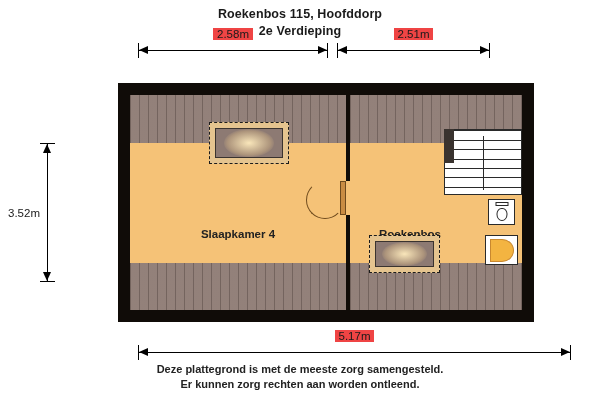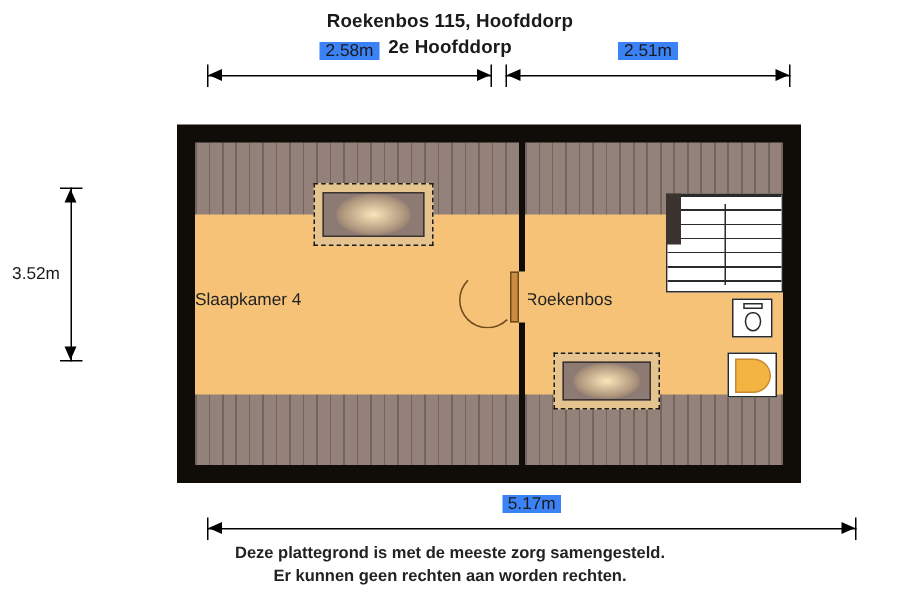--- a/index.html
+++ b/index.html
@@ -80,21 +80,21 @@
   .dim-h .label {
     position: absolute;
     top: -15px;
     left: 0;
     width: 100%;
     text-align: center;
     font-size: 11.5px;
     background: transparent;
   }
   .dim-h .label span {
-    background: #3b82f6;
+    background: #ef4444;
     padding: 0 4px;
   }
 
   .dim-v {
     position: absolute;
     width: 14px;
   }
   .dim-v .bar {
     position: absolute;
     left: 7px;
@@ -161,24 +161,25 @@
       to right,
       rgba(0,0,0,0.18) 0px,
       rgba(0,0,0,0.18) 1px,
       rgba(255,255,255,0.05) 1px,
       rgba(255,255,255,0.05) 9px);
   }
 
   .room-label {
     position: absolute;
     width: 100%;
-    text-align: left;
+    text-align: center;
     font-size: 11.5px;
-    font-weight: normal;
+    font-weight: bold;
     color: #222;
+    margin-top: 34px;
   }
 
   
   .dashed-box {
     position: absolute;
     border: 1.3px dashed #1b1b1b;
     box-sizing: border-box;
     background: #e5c48f;
   }
   .dashed-box .inner {
@@ -277,42 +278,42 @@
     border-radius: 50%;
     box-sizing: border-box;
     background: #f3b441;
   }
 </style>
 </head>
 <body>
 
 <div class="title-block">
   <div class="title-line">Roekenbos 115, Hoofddorp</div>
-  <div class="title-line">2e Hoofddorp</div>
+  <div class="title-line">2e Verdieping</div>
 </div>
 
 <div class="dim-h" style="left:138px; top:43px; width:190px;">
   <div class="bar"></div>
   <div class="cap l"></div>
   <div class="cap r"></div>
   <div class="arrow l"></div>
   <div class="arrow r"></div>
   <div class="label"><span>2.58m</span></div>
 </div>
 
-<div class="dim-h" style="left:337px; top:43px; width:190px;">
+<div class="dim-h" style="left:337px; top:43px; width:153px;">
   <div class="bar"></div>
   <div class="cap l"></div>
   <div class="cap r"></div>
   <div class="arrow l"></div>
   <div class="arrow r"></div>
   <div class="label"><span>2.51m</span></div>
 </div>
 
-<div class="dim-v" style="left:40px; top:125px; height:116px;">
+<div class="dim-v" style="left:40px; top:143px; height:139px;">
   <div class="bar"></div>
   <div class="cap t"></div>
   <div class="cap b"></div>
   <div class="arrow t"></div>
   <div class="arrow b"></div>
   <div class="label">3.52m</div>
 </div>
 
 <div class="dim-h" style="left:138px; top:345px; width:433px;">
   <div class="bar"></div>
@@ -365,14 +366,14 @@
   </div>
 
   <div class="door-gap" style="left:226px; top:98px; width:8px; height:34px;"></div>
   <div class="door-leaf" style="left:222px; top:98px; width:6px; height:34px;"></div>
   <div class="door-arc" style="left:188px; top:98px; width:38px; height:38px; transform: rotate(0deg);"></div>
 
 </div>
 
 <div class="footer-block">
   <div class="footer-line">Deze plattegrond is met de meeste zorg samengesteld.</div>
-  <div class="footer-line">Er kunnen geen rechten aan worden rechten.</div>
+  <div class="footer-line">Er kunnen zorg rechten aan worden ontleend.</div>
 </div>
 
 </body></html>

